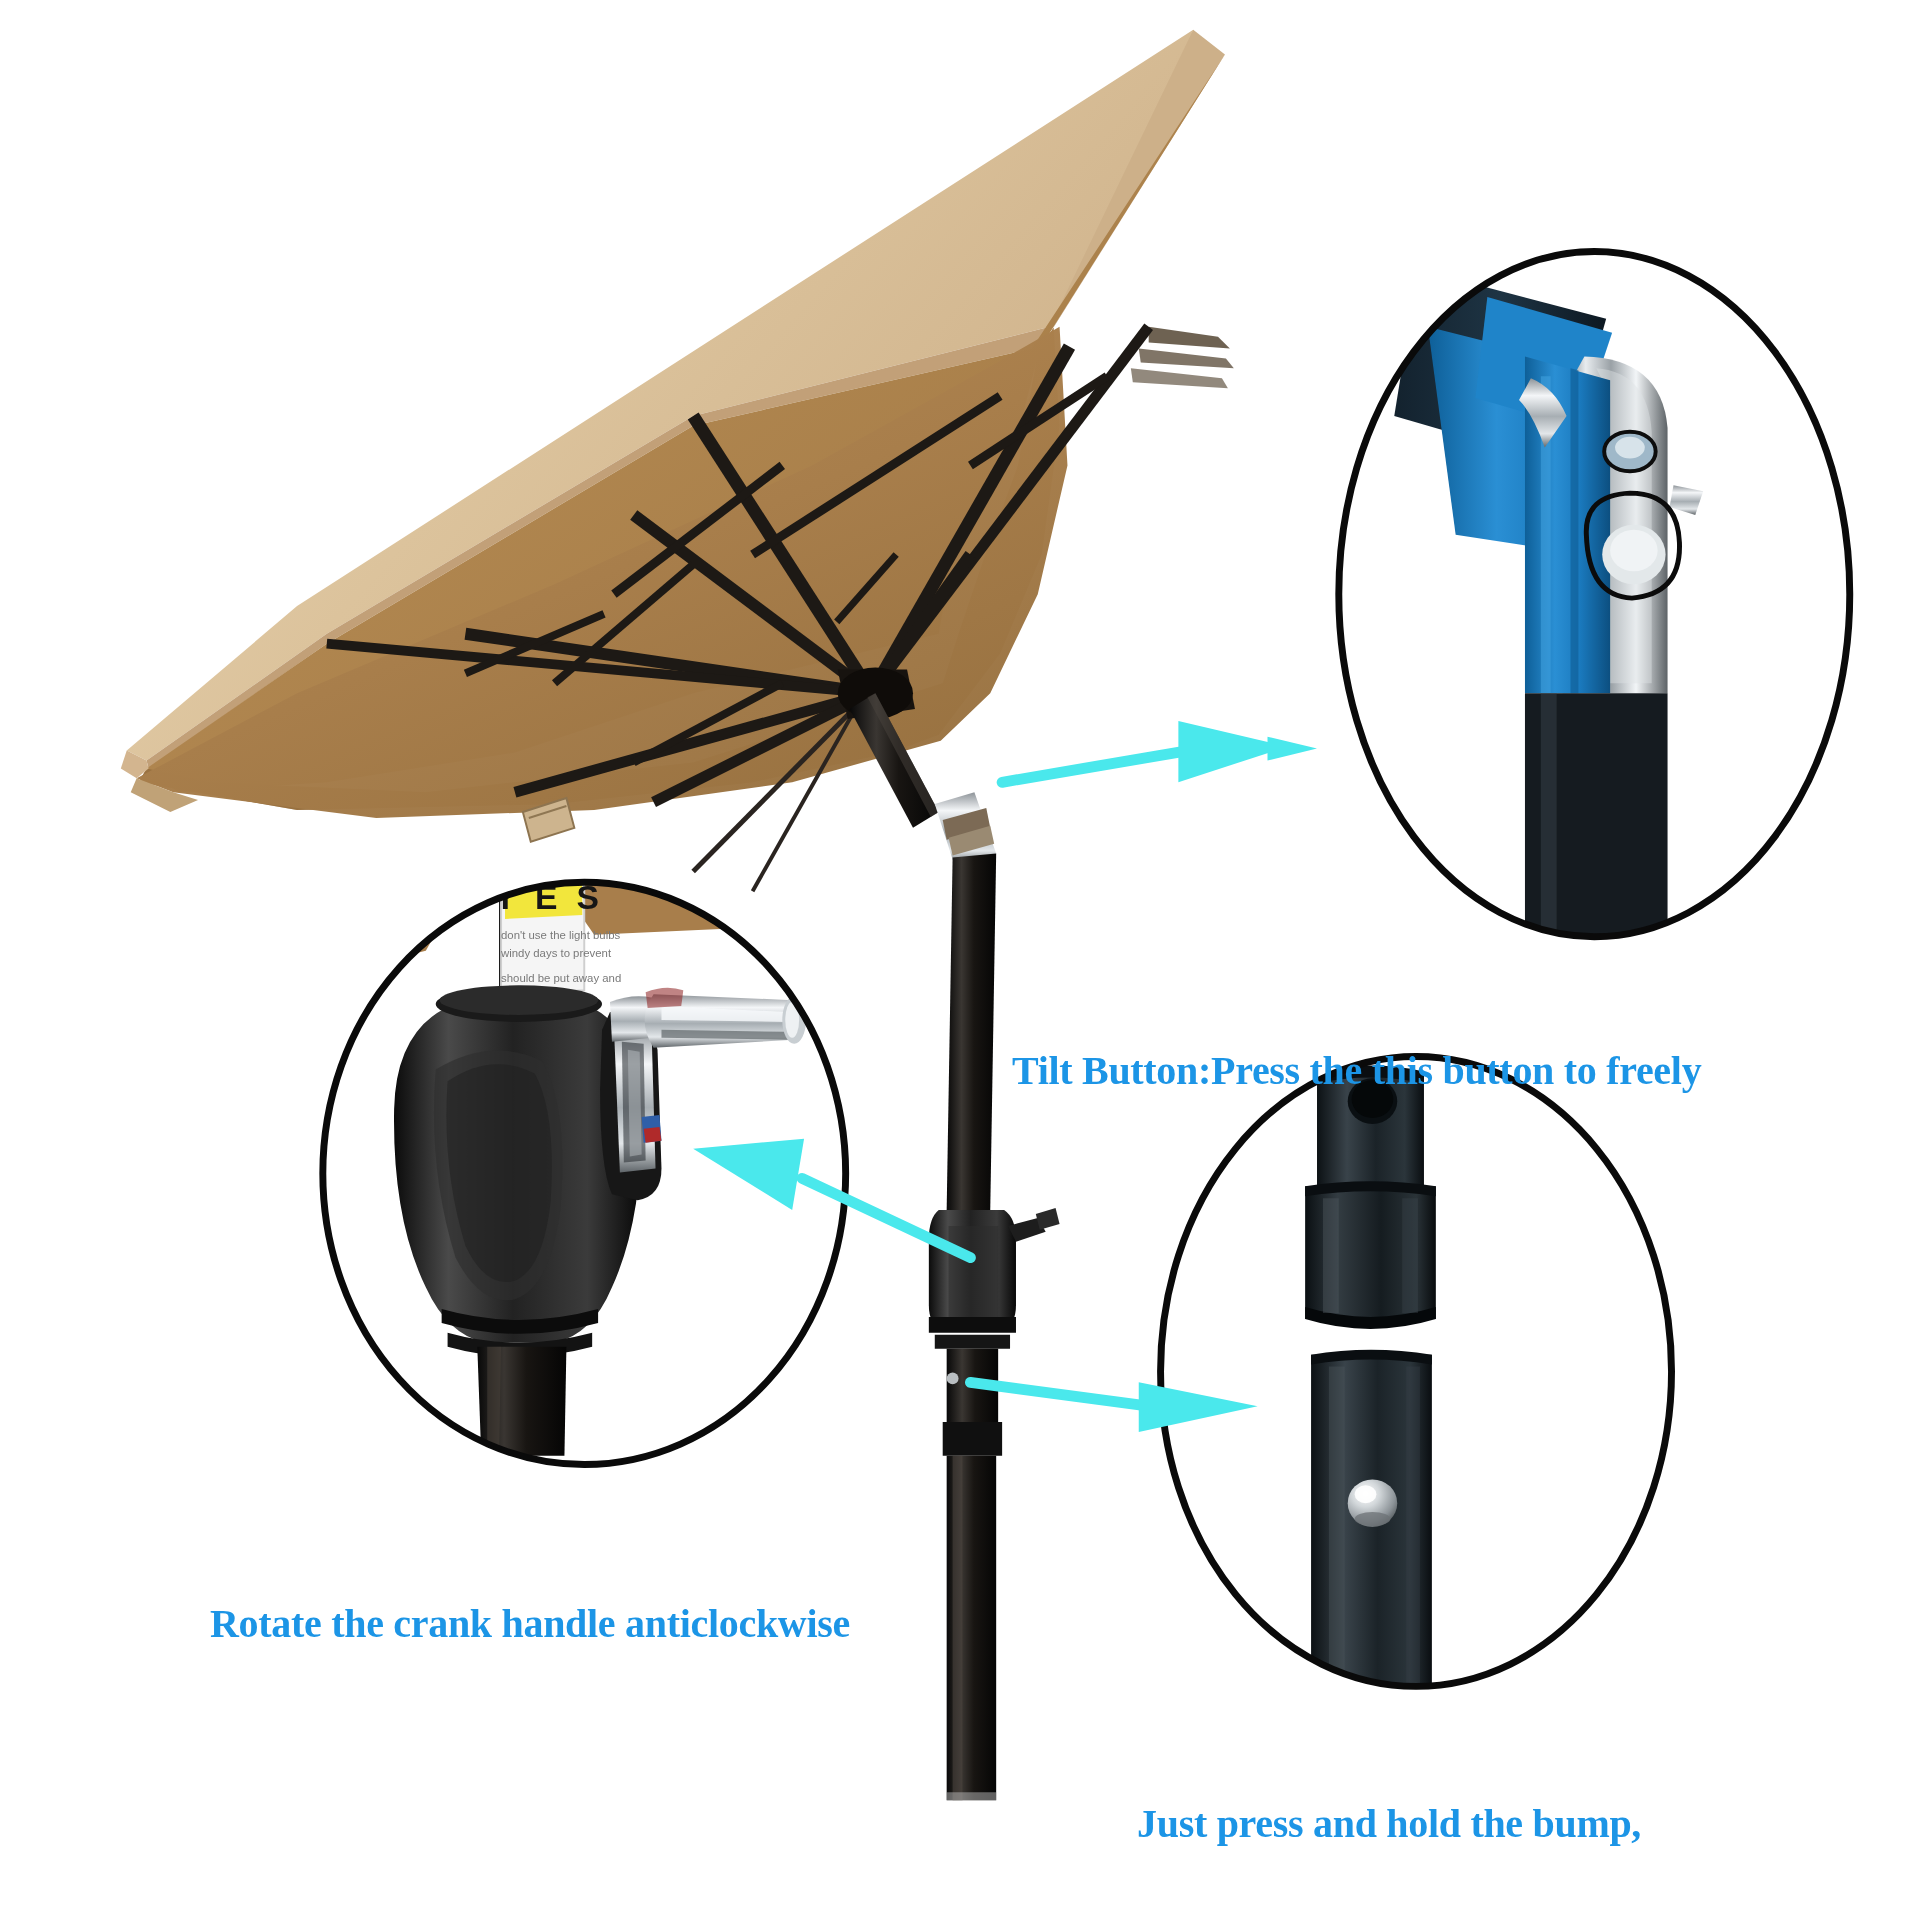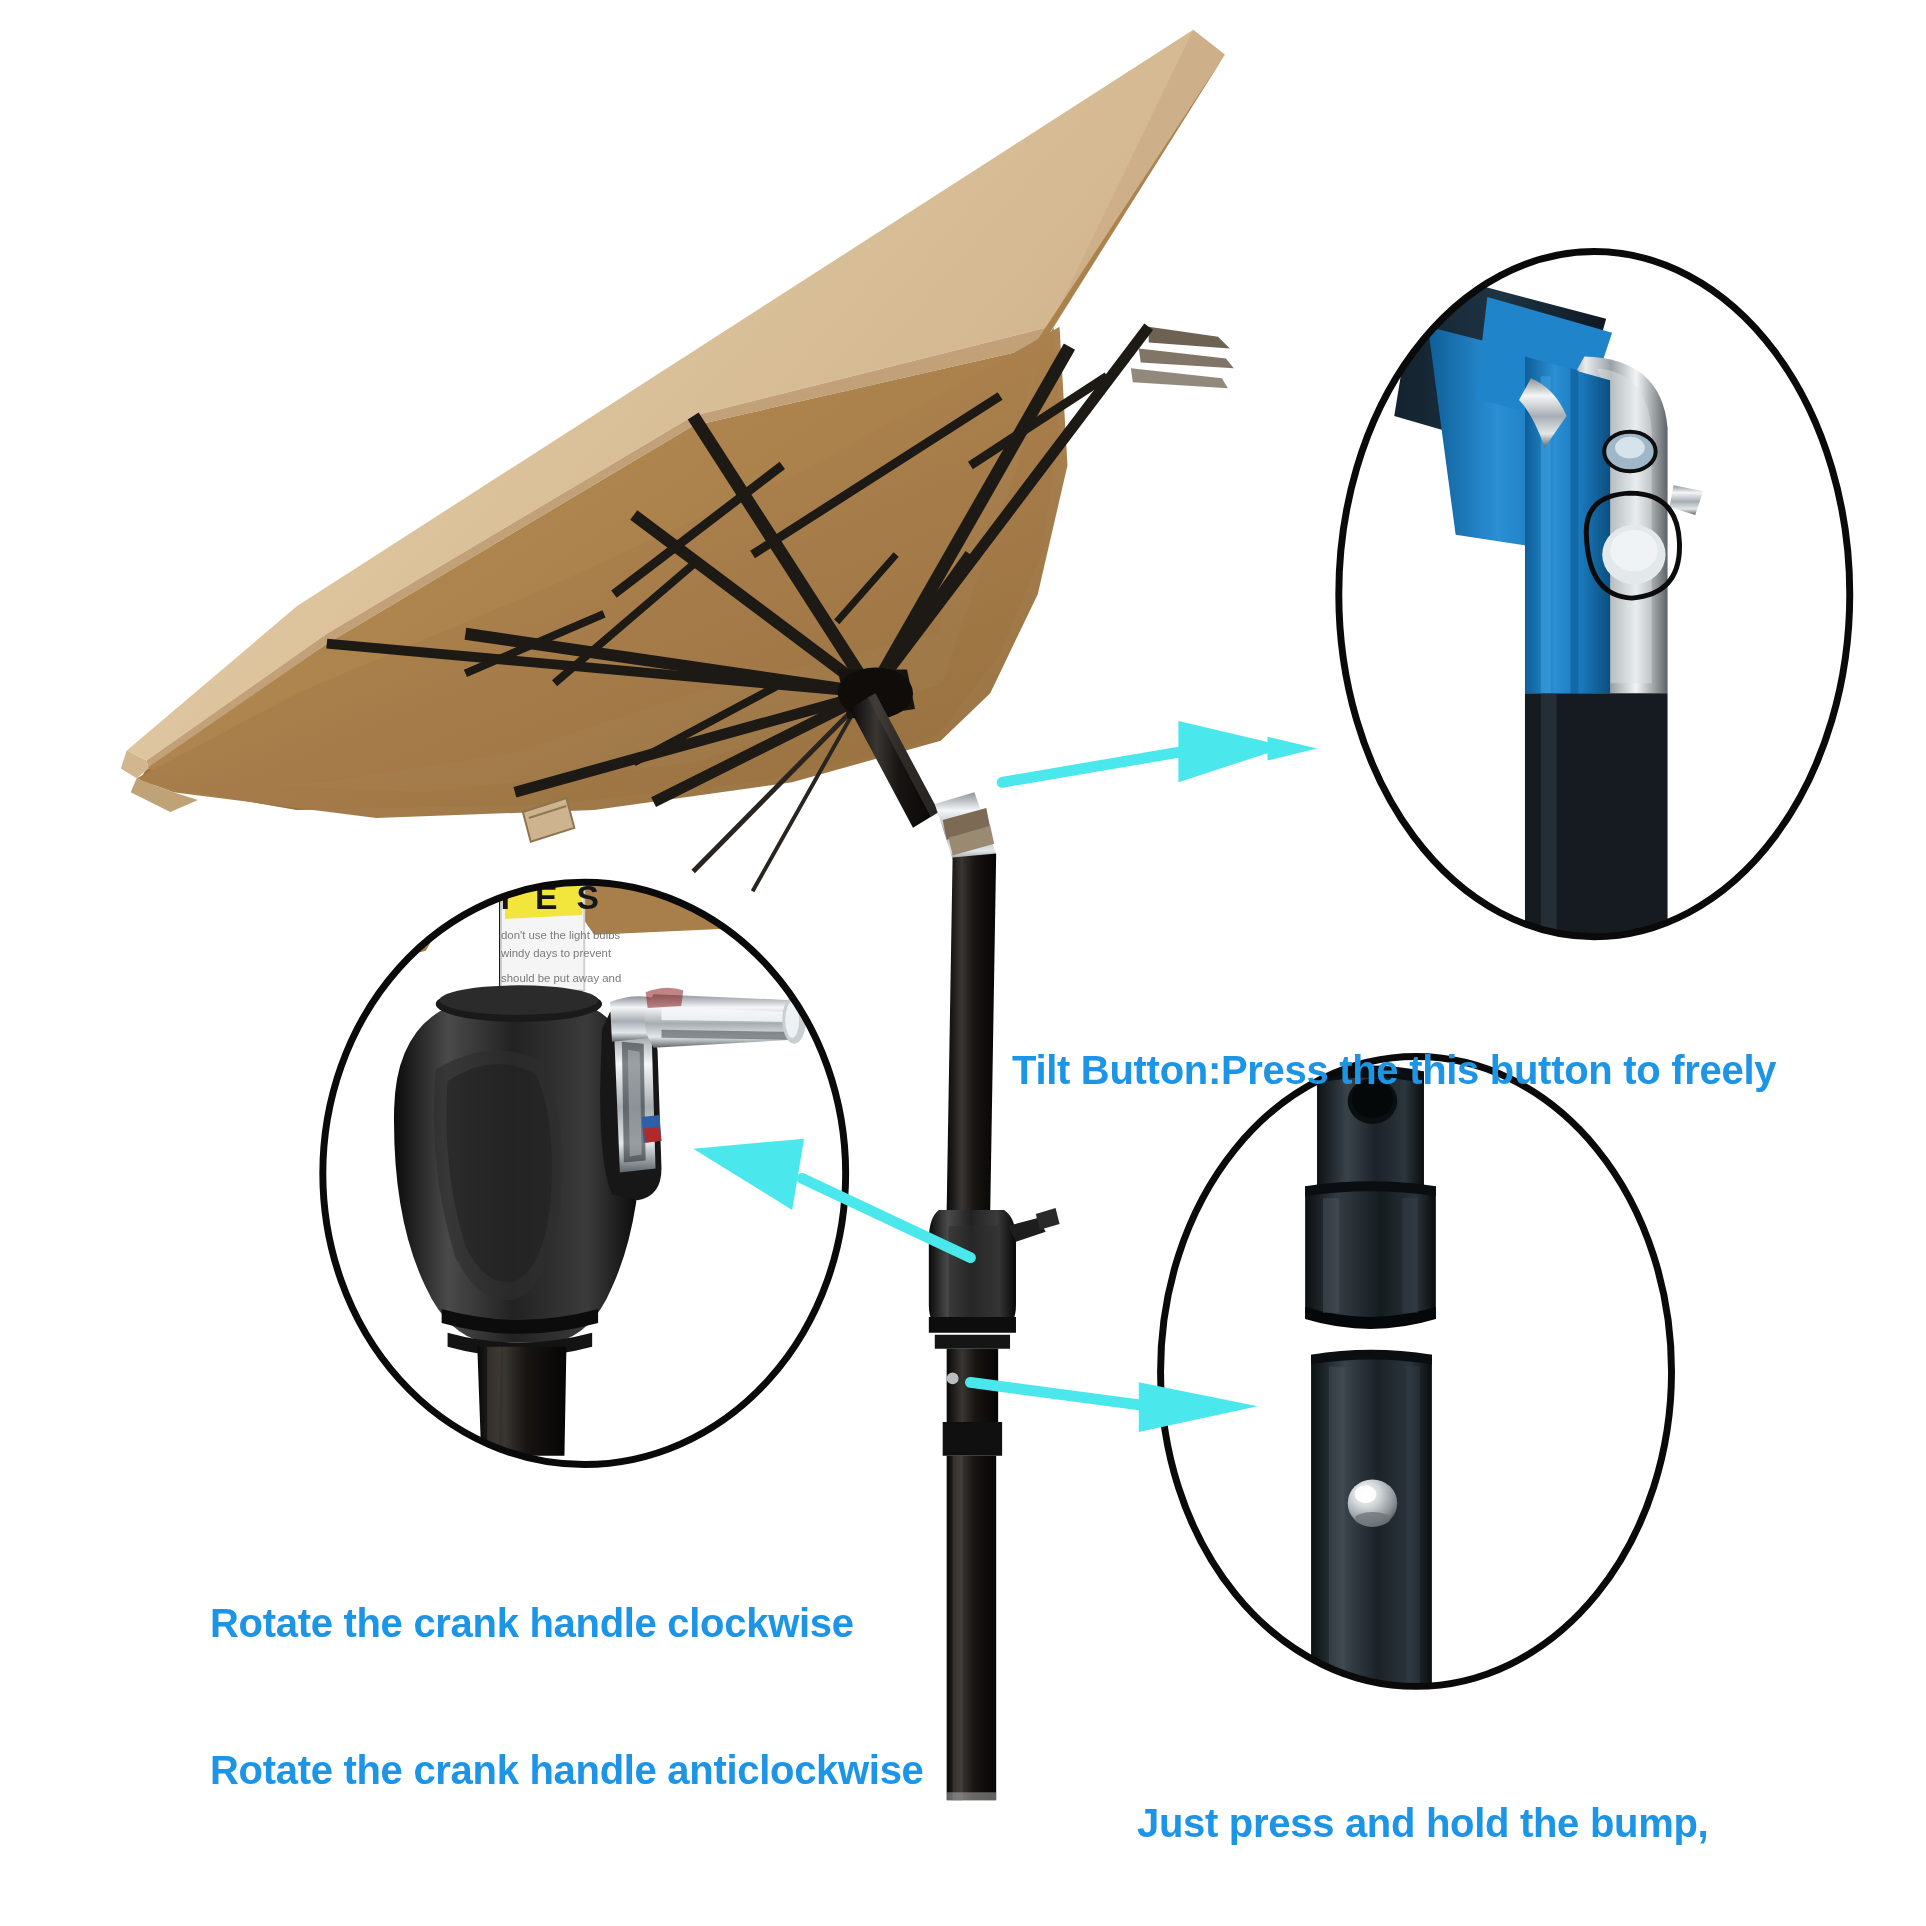--- a/index.html
+++ b/index.html
@@ -9,21 +9,21 @@
   .caption{
     position:absolute;
     color:#1c95e6;
     font-family:"Liberation Sans",sans-serif;
     font-weight:bold;
     font-size:40px;
     line-height:49px;
     letter-spacing:-0.3px;
     white-space:pre;
   }
-  .cap-line{display:block;}
+  .cap-line{display:block;font-family:Liberation Serif, serif;}
   #cap-tilt{left:1012px;top:948px;}
   #cap-crank{left:210px;top:1501px;}
   #cap-bump{left:1137px;top:1701px;}
 </style>
 </head>
 <body>
 
 <div id="stage">
 
   <svg class="layer" viewBox="0 0 1946 1946">
@@ -363,21 +363,20 @@
         <path d="M1150 1396 L1270 1420 L1150 1446 Z" fill="#4ae8ec"></path>
       </g>
     </g>
   </svg>
 
   <div class="caption" id="cap-tilt">
     <span class="cap-line">Tilt Button:Press the this button to freely</span>
   </div>
 
   <div class="caption" id="cap-crank">
-    <span class="cap-line">Rotate the crank handle clockwise</span>
     <span class="cap-line">Rotate the crank handle anticlockwise</span>
     
   </div>
 
   <div class="caption" id="cap-bump">
     <span class="cap-line">Just press and hold the bump,</span>
     
     
     
   </div>

